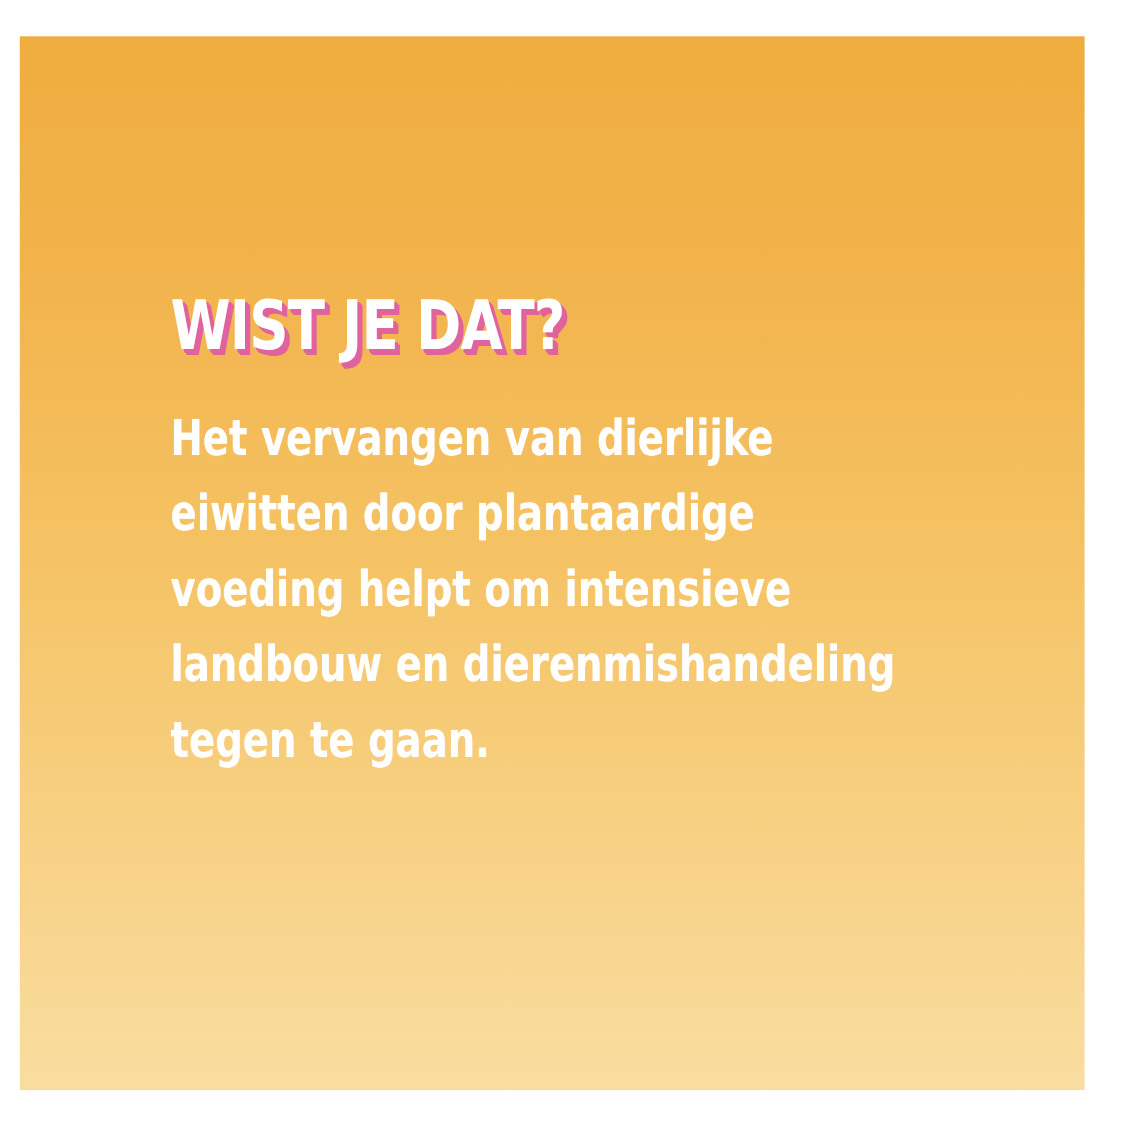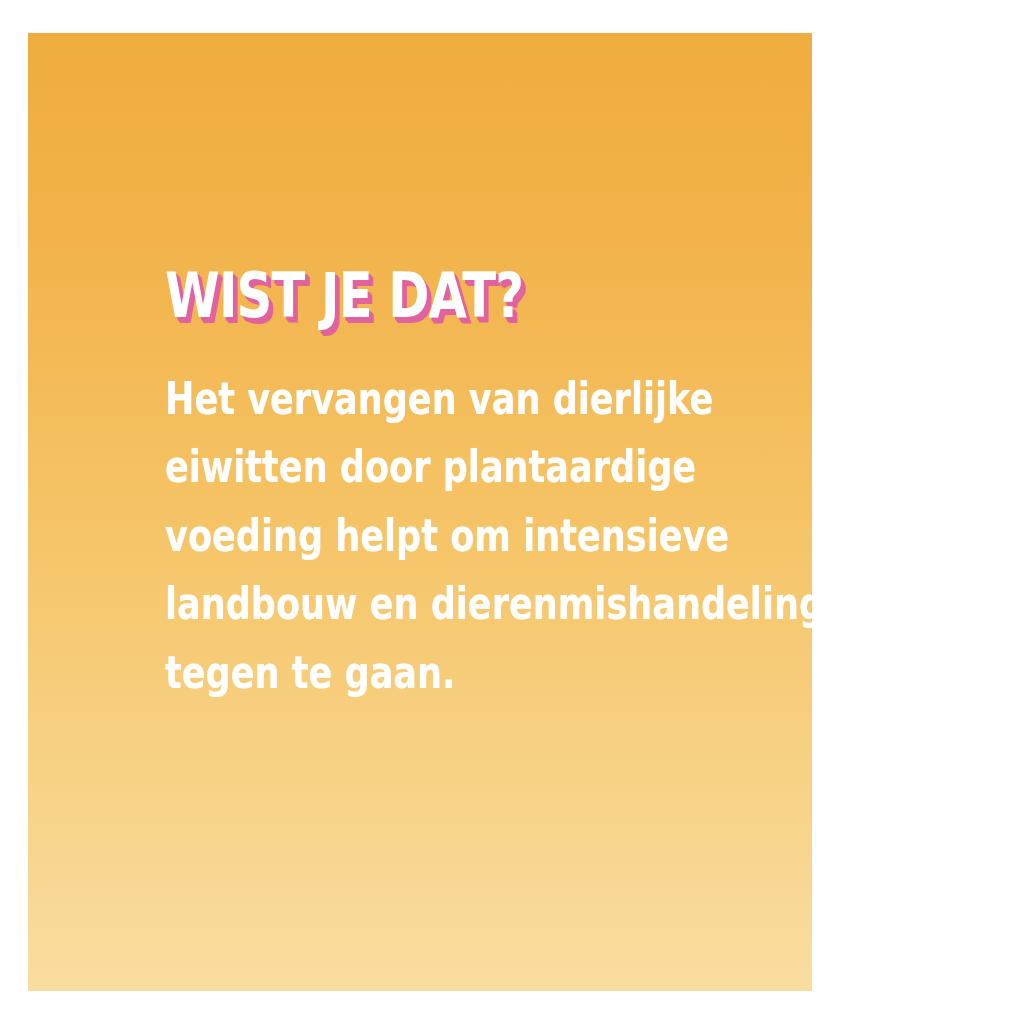--- a/index.html
+++ b/index.html
@@ -17,23 +17,23 @@
   .canvas {
     position: relative;
     width: 1024px;
     height: 1024px;
     background: #ffffff;
     box-sizing: border-box;
   }
 
   .card {
     position: absolute;
-    left: 28px;
+    left: 18px;
     top: 33px;
-    width: 784px;
+    width: 968px;
     height: 958px;
     background: linear-gradient(180deg, #f0ad3f 0%, #f2b34b 22%, #f5c263 48%, #f7cf7f 72%, #f9dda0 100%);
     overflow: hidden;
   }
 
   .content {
     position: absolute;
     left: 137px;
     top: 232px;
     width: 700px;

